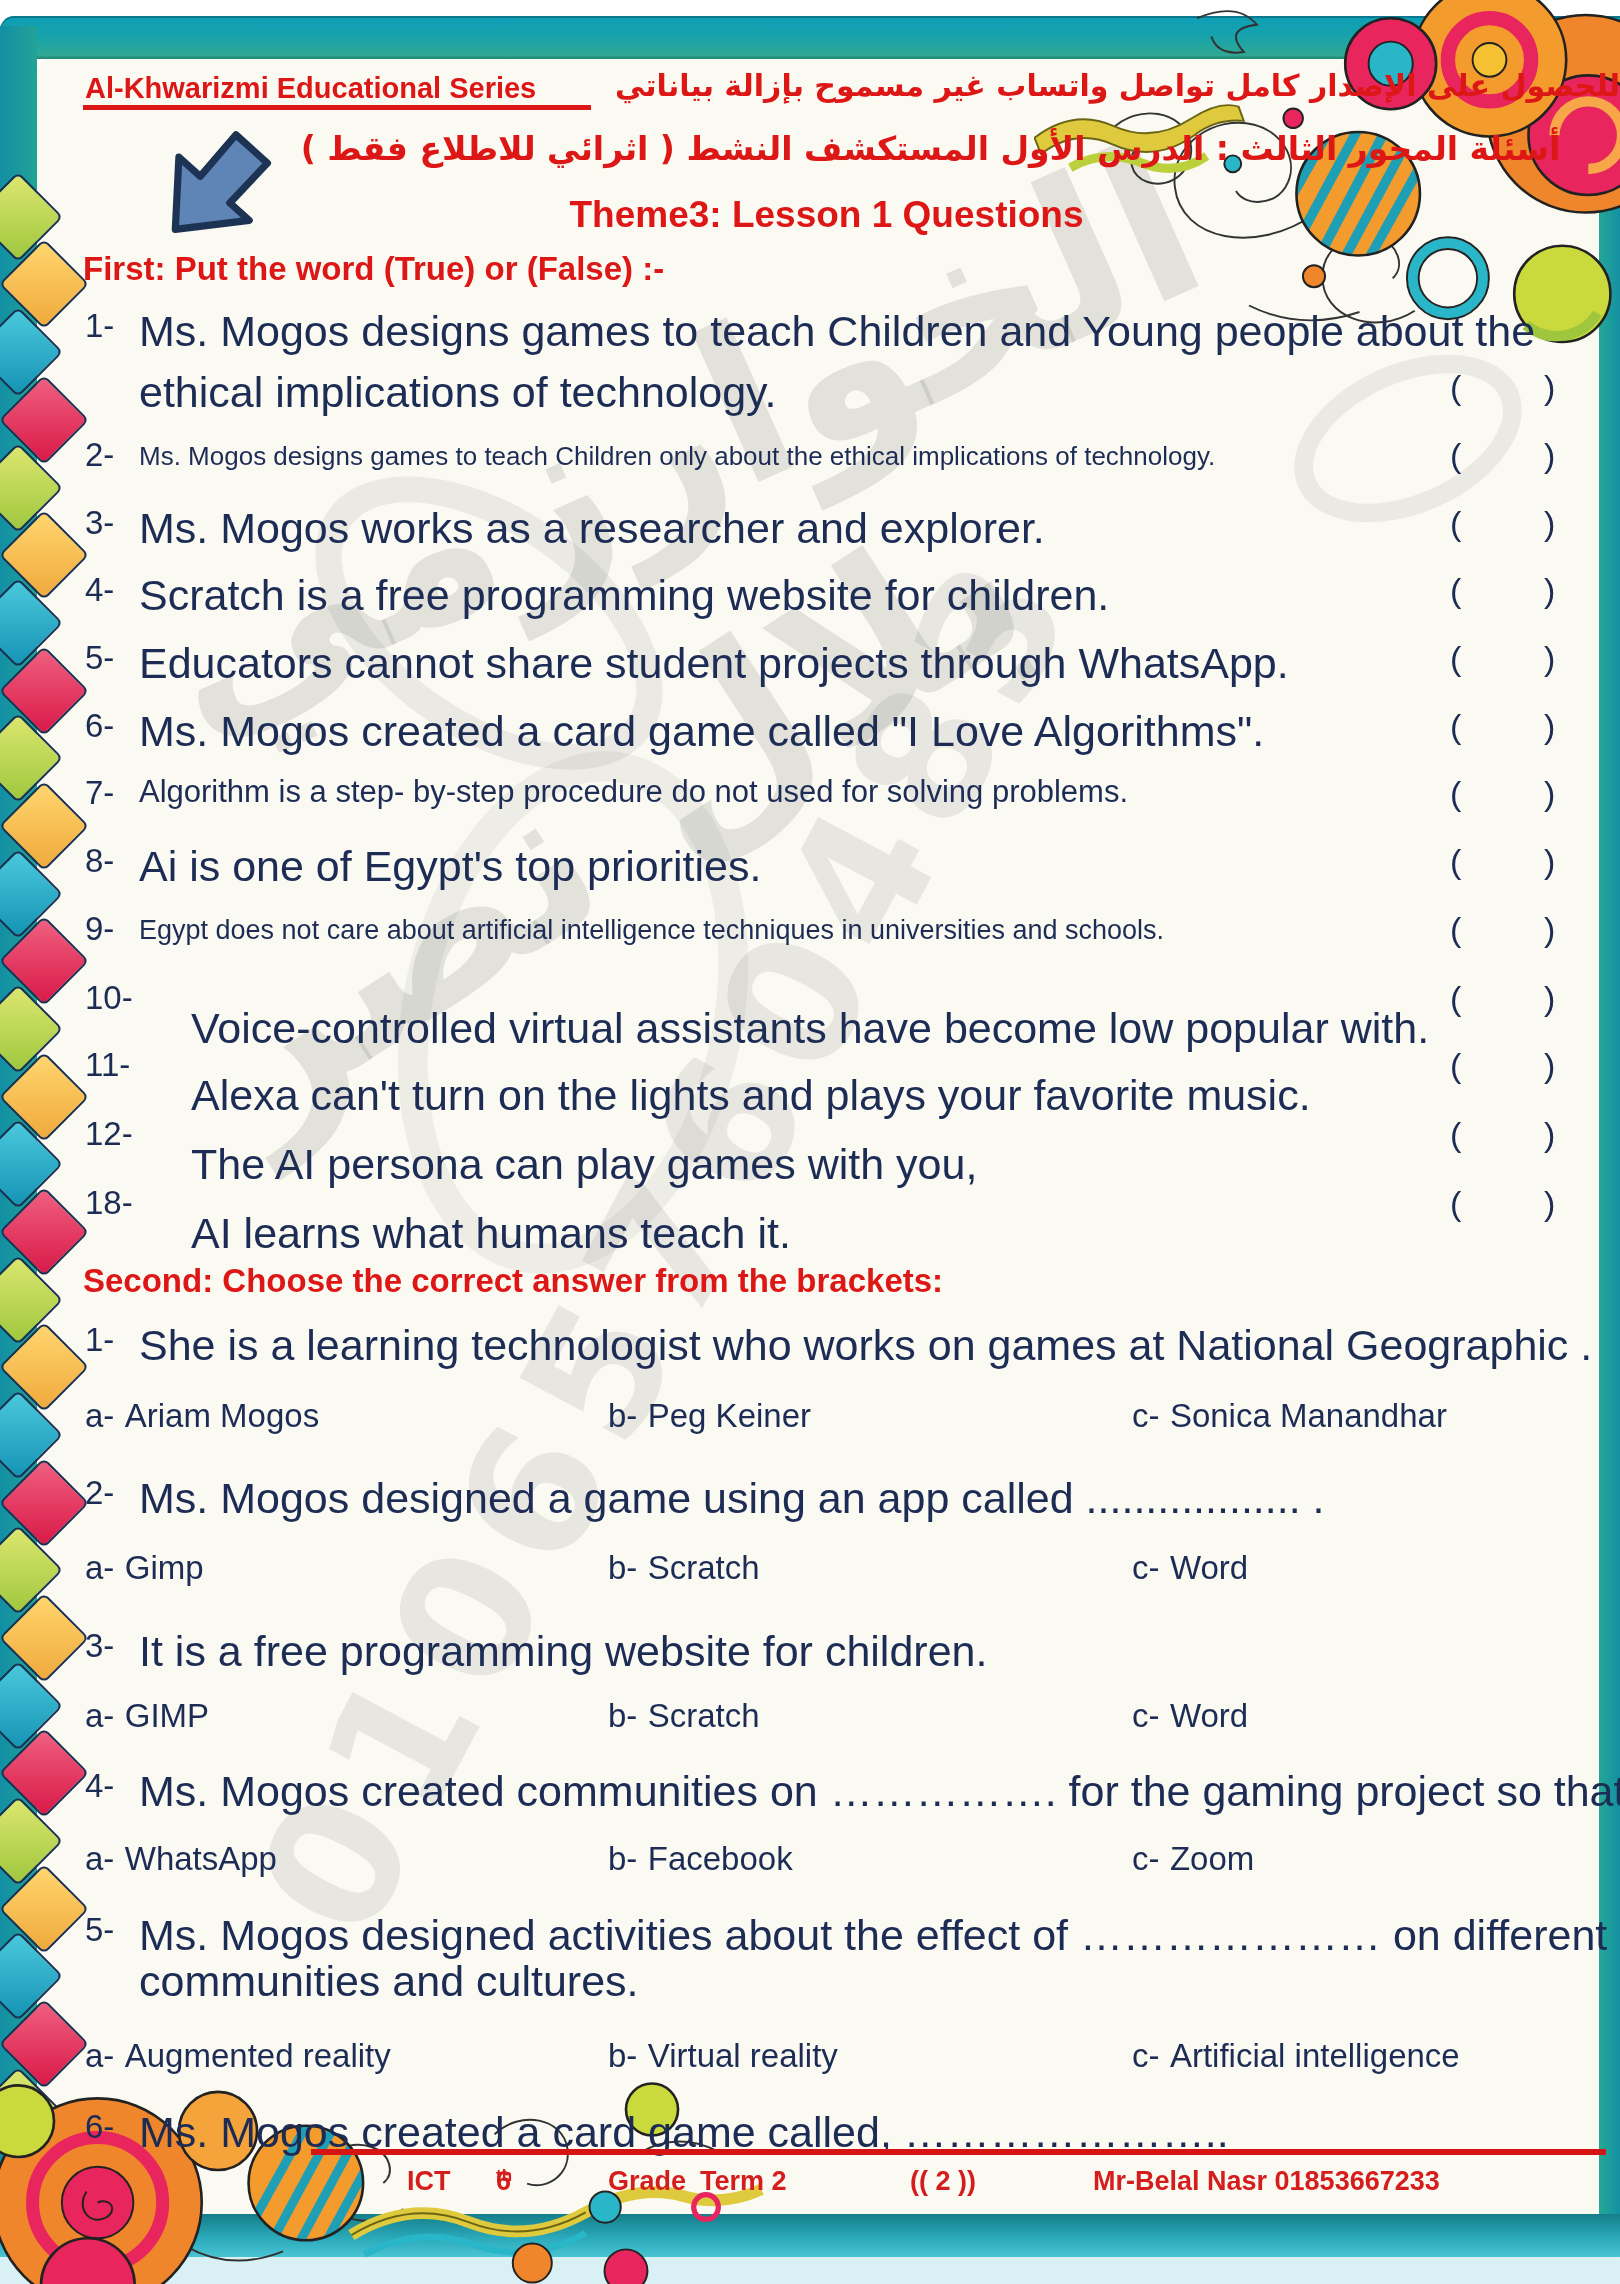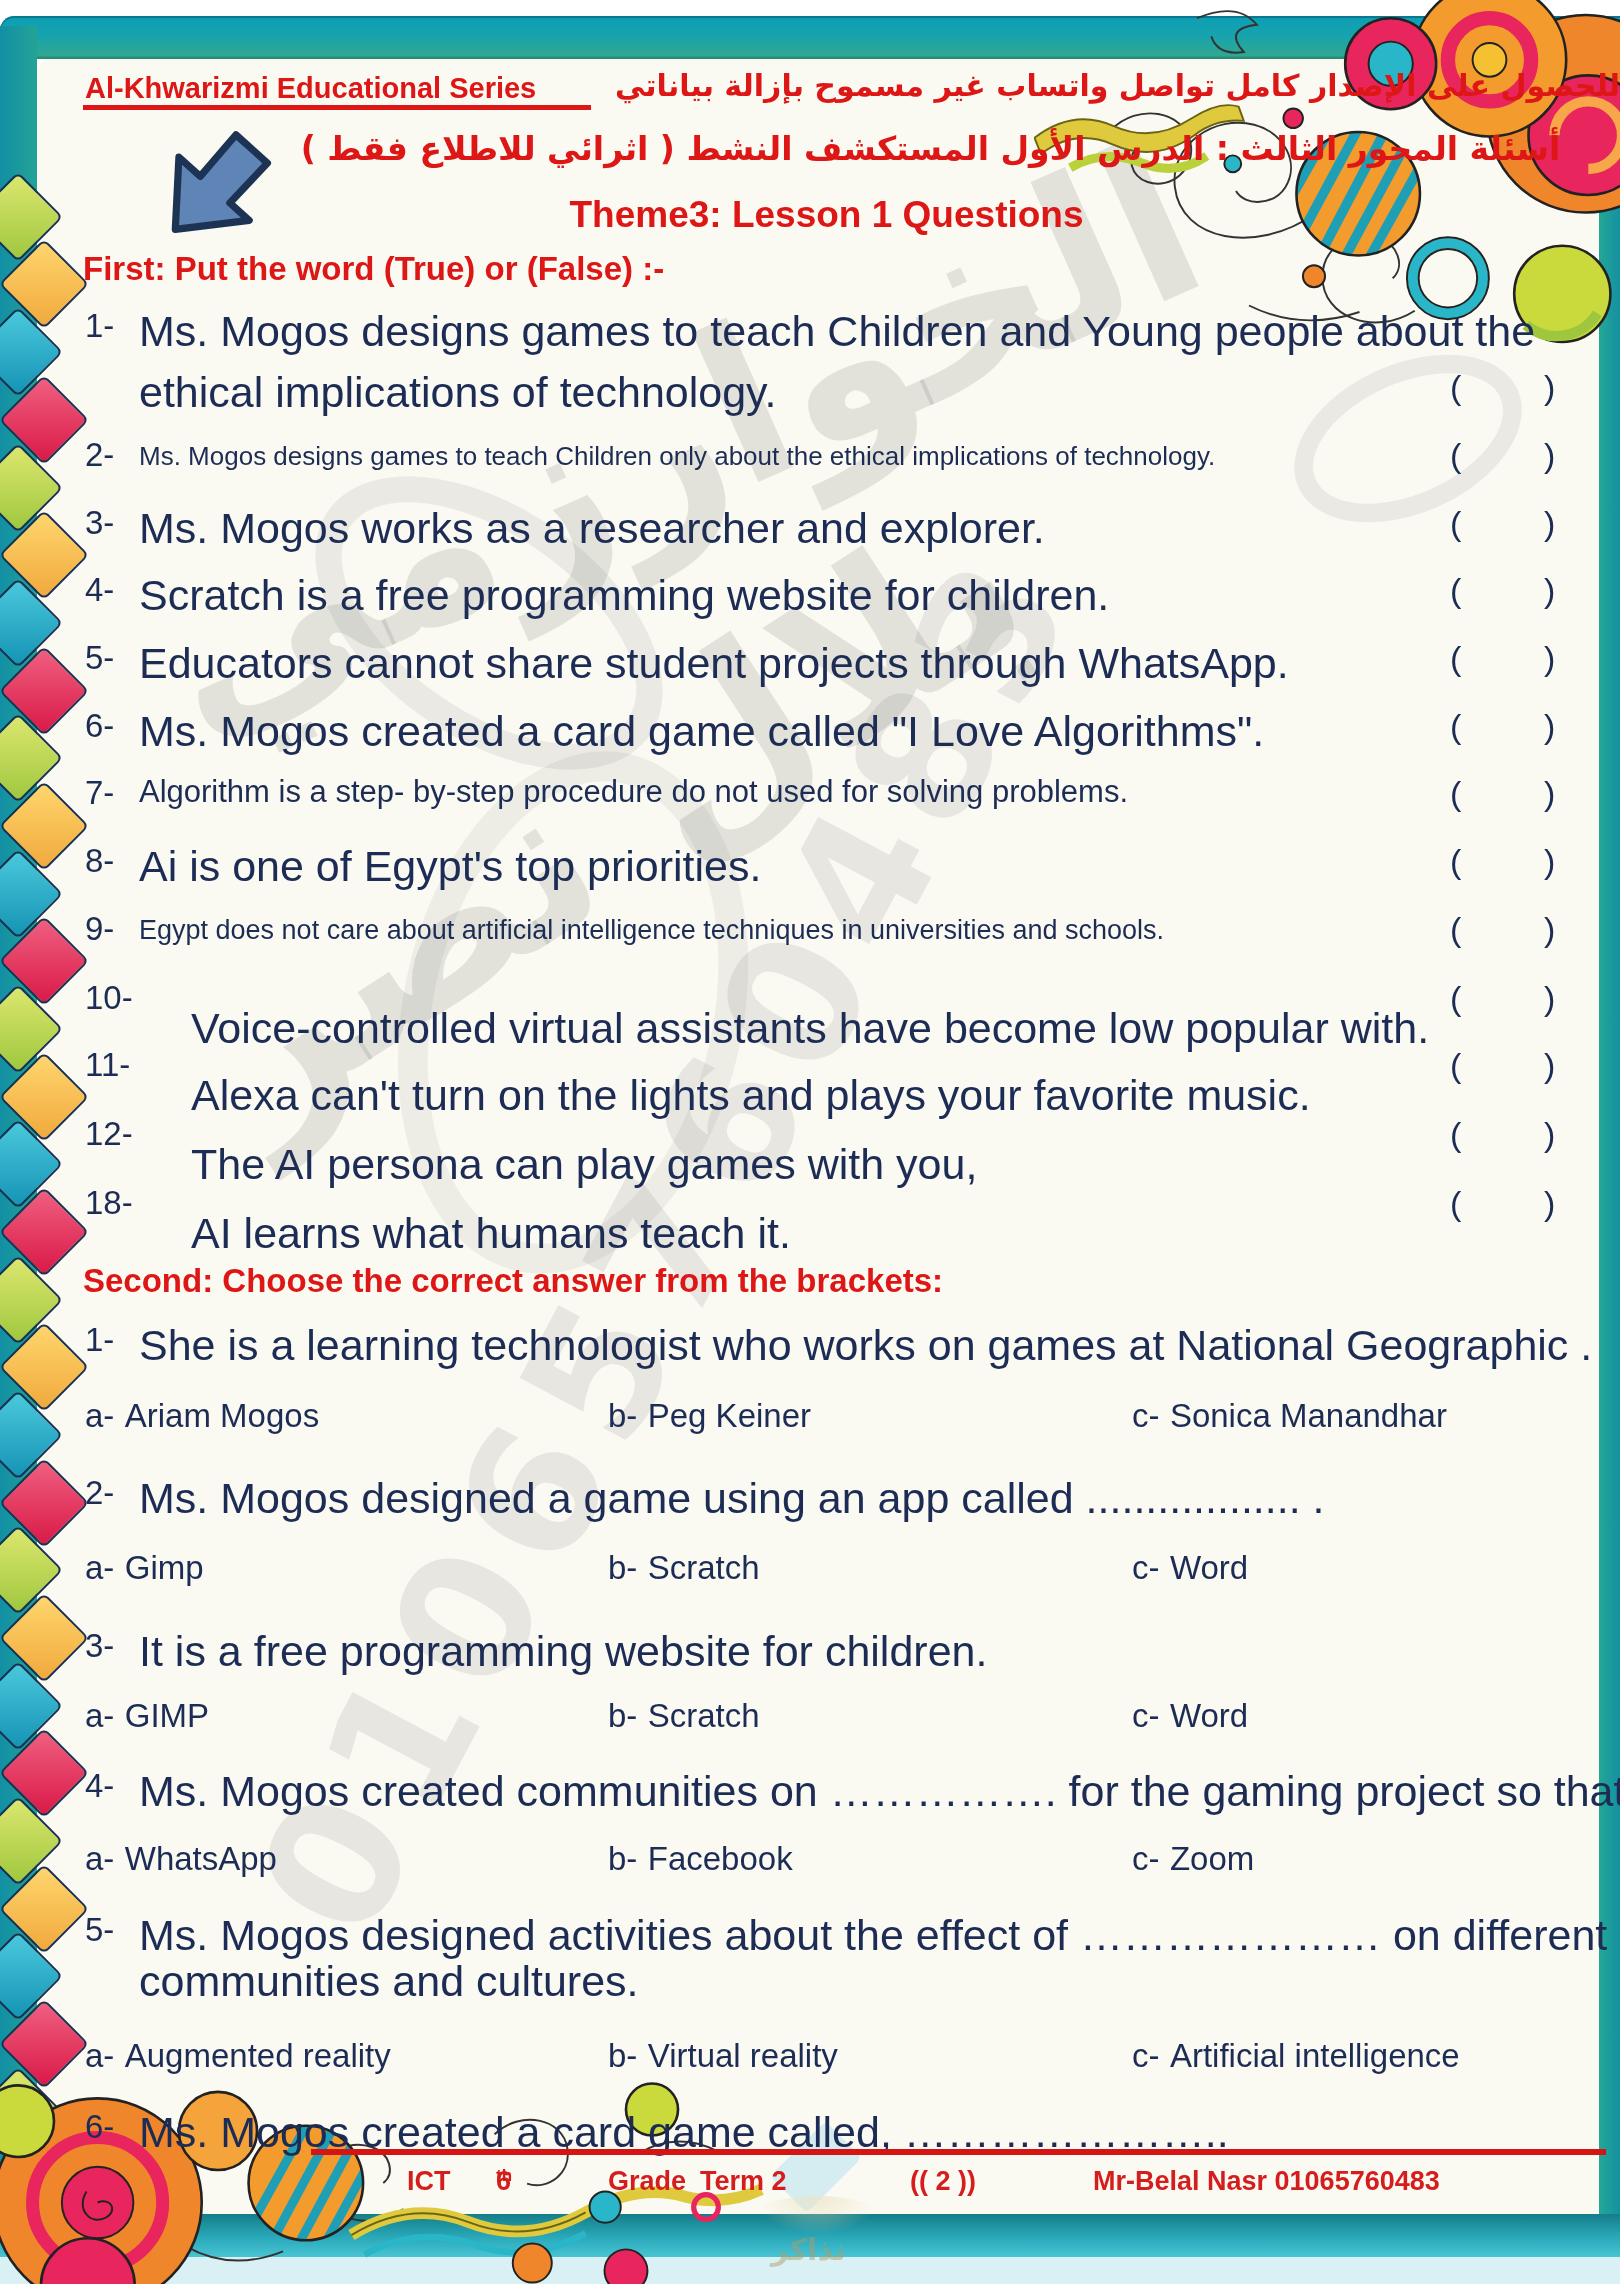--- a/index.html
+++ b/index.html
@@ -136,25 +136,20 @@
     <div class="dm c0" style="top:2080px;left:-13.7px"></div>
   </div>
 
   <div class="wm wm1 ar">الخوارزمي</div>
   <div class="wm wm2 ar">بلال نصر</div>
   <div class="wm wm3">01065760483</div>
   <div class="swoosh sw1"></div>
   <div class="swoosh sw2"></div>
   <div class="swoosh sw3"></div>
 
-  <div class="logo-wm">
-    <div class="logo-kite"></div>
-    <div class="logo-book"></div>
-    <span class="logo-txt ar">نذاكر</span>
-  </div>
 
   <svg class="doodle-tr" viewBox="0 0 900 540">
     <g fill="none" stroke="#333" stroke-width="3">
       <path d="M250,28 q62,-26 92,10 q-52,6 -20,42 q-40,6 -50,-24"></path>
       <path d="M430,330 c-90,62 -205,40 -214,-42 c-8,-66 62,-112 122,-96 c48,13 70,60 48,96 c-18,28 -62,30 -76,6"></path>
       <path d="M585,478 c-62,40 -142,10 -142,-52 c0,-46 46,-72 86,-60 c30,9 42,44 22,62"></path>
       <path d="M118,200 c40,-42 112,-30 122,20 c8,40 -30,72 -66,60 c-26,-9 -34,-40 -14,-54"></path>
       <path d="M330,470 q80,40 170,10"></path>
     </g>
     <path d="M0,212 q60,-46 122,-18 q60,27 120,-12 q42,-27 72,-18 l8,22 q-42,-4 -76,22 q-60,43 -126,14 q-58,-25 -110,15 z" fill="#dfca3e" stroke="#6b6414" stroke-width="3"></path>
@@ -392,17 +387,17 @@
     <span class="txt">Ms. Mogos created a card game called, …………………..</span>
   </div>
 
   <div class="footer-line"></div>
   <div class="footer">
     <span class="f-subject">ICT</span>
     <span class="f-grade"><span>6</span><sup>th</sup></span>
     <span class="f-gradeword">Grade</span>
     <span class="f-term">Term 2</span>
     <span class="f-page">(( 2 ))</span>
-    <span class="f-teacher">Mr-Belal Nasr 01065760483</span>
+    <span class="f-teacher">Mr-Belal Nasr 01853667233</span>
   </div>
 
 </div>
 
 
 </body></html>

